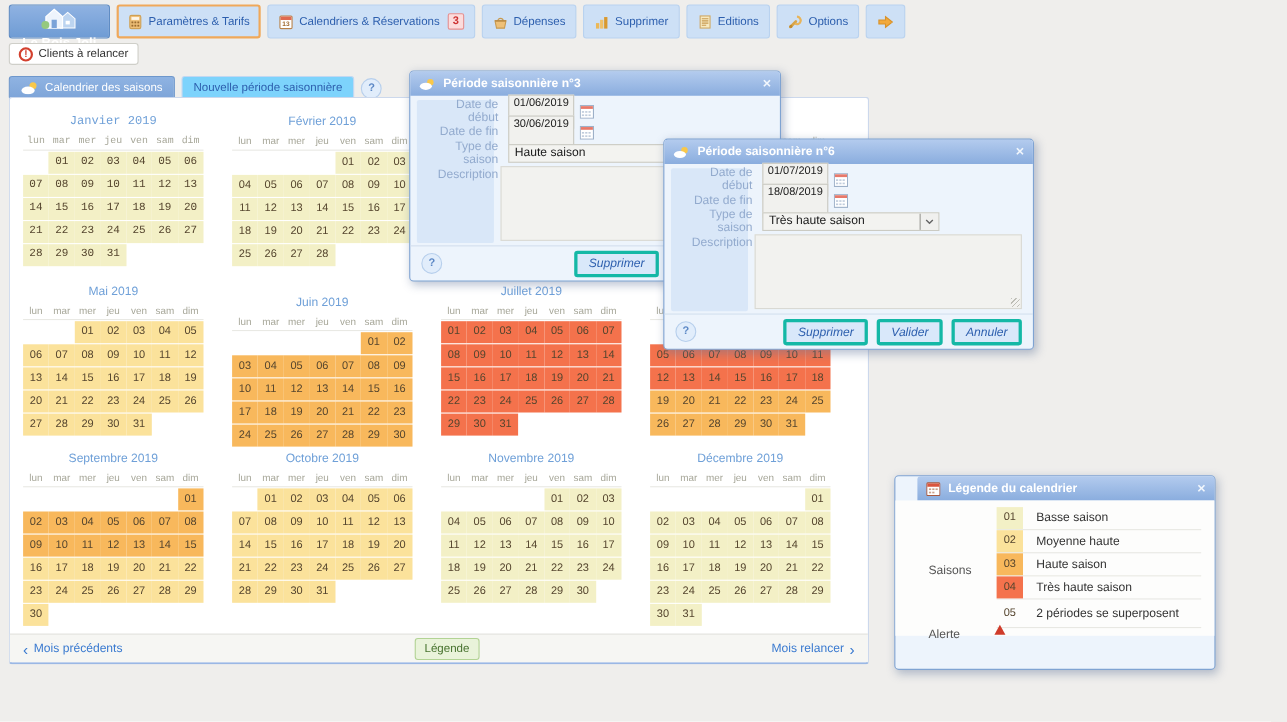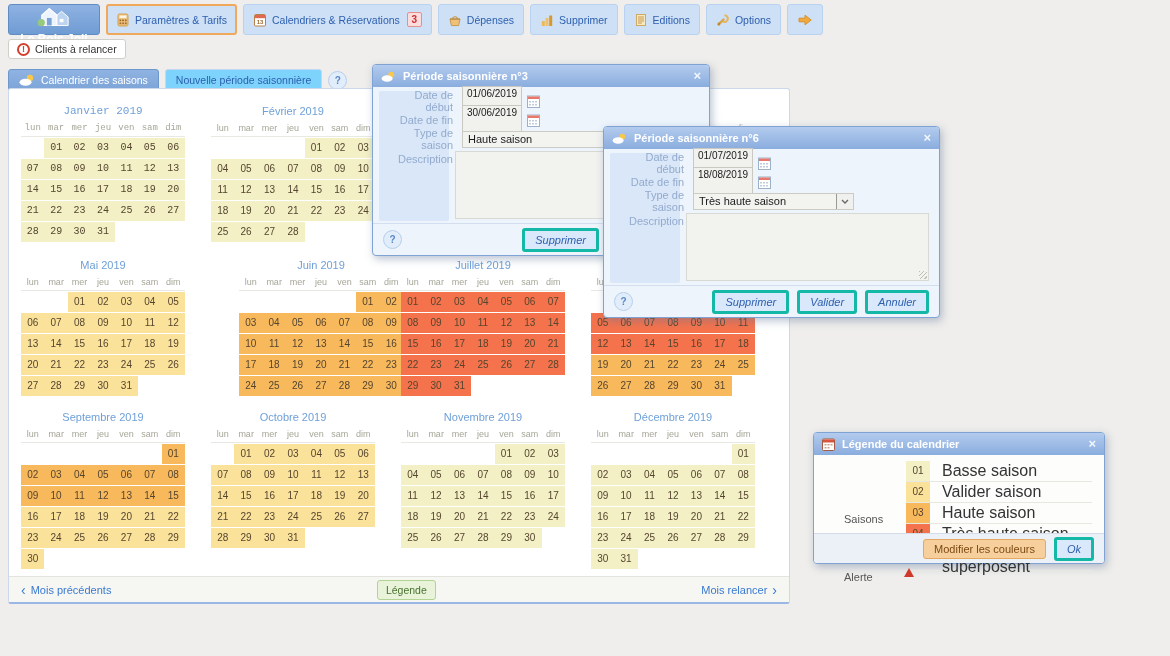--- a/index.html
+++ b/index.html
@@ -116,28 +116,28 @@
     display:flex; align-items:center; gap:8px; padding:0 10px; }
   .dbtn {
     background:#d9e8fa; border:3px solid #14b8a6; border-radius:3px; color:var(--accent);
     font-size:11px; padding:3px 10px; font-family:inherit; cursor:pointer; white-space:nowrap;font-style:italic;
   }
   #dlg3 { left:372px; top:64px;  width:338px; height:192px; z-index:10; }
   #dlg6 { left:603px; top:126px; width:337px; height:192px; z-index:20; }
   #dlg3 .dbtn-del { margin-left:auto; margin-right:100px; }
   #dlg6 .dbtn-del { margin-left:auto; }
   
-  #legend { left:813px; top:432px; width:292px; height:132px; z-index:15; }
+  #legend { left:813px; top:432px; width:292px; height:177px; z-index:15;padding-left:20px; }
   .lg-body { position:absolute; top:22px; bottom:30px; left:0; right:0; background:#fdfdfc; }
   .lg-group { position:absolute; left:30px; font-size:11px; color:#555; }
   .lg-rows { position:absolute; left:92px; right:12px; top:6px; }
   .lg-row { display:flex; align-items:center; border-bottom:1px solid #e8e8e3; height:21px; position:relative; }
   .lg-row.alert { height:26px; }
   .sw { width:24px; height:20px; flex:none; text-align:center; font-size:10px; color:#55452e; line-height:20px; position:relative; }
-  .lg-lab { padding-left:12px; font-size:16px; color:#333; }
+  .lg-lab { padding-left:12px; font-size:11px; color:#333; }
   .tri { position:absolute; left:-2px; bottom:-9px; width:0; height:0;
     border-left:5px solid transparent; border-right:5px solid transparent; border-bottom:9px solid var(--alert); }
   .lg-f { position:absolute; left:0; right:0; bottom:0; height:30px; background:#ecf1f8; border-top:1px solid #d4dce8;
     border-radius:0 0 3px 3px; display:flex; align-items:center; justify-content:flex-end; gap:8px; padding:0 10px; }
   .btn-colors { background:#f6cf9d; border:1px solid #e3a861; color:#7c4a12; font-size:11px; padding:3px 10px; border-radius:3px; font-family:inherit; cursor:pointer; }
   .btn-ok { min-width:34px; }
 </style>
 </head>
 <body>
 
@@ -538,21 +538,21 @@
         <div class="week">
           <span class="cell s-mid">27</span>
           <span class="cell s-mid">28</span>
           <span class="cell s-mid">29</span>
           <span class="cell s-mid">30</span>
           <span class="cell s-mid">31</span>
           <span class="cell empty"></span>
           <span class="cell empty"></span>
         </div>
       </div>
-      <div class="month" style="left: 202px; top: 170px; margin-left: 28px;">
+      <div class="month" style="left: 202px; top: 180px;">
         <div class="m-title">Juin 2019</div>
         <div class="dow">
           <span>lun</span>
           <span>mar</span>
           <span>mer</span>
           <span>jeu</span>
           <span>ven</span>
           <span>sam</span>
           <span>dim</span>
         </div>
@@ -1137,33 +1137,29 @@
   <div class="lg-body">
     <div class="lg-group" style="top:58px;">Saisons</div>
     <div class="lg-group" style="top:116px;">Alerte</div>
     <div class="lg-rows" id="legend-rows">
         <div class="lg-row">
           <span class="sw s-low">01</span>
           <span class="lg-lab">Basse saison</span>
         </div>
         <div class="lg-row">
           <span class="sw s-mid">02</span>
-          <span class="lg-lab">Valider saison</span>
+          <span class="lg-lab">Moyenne haute</span>
         </div>
         <div class="lg-row">
           <span class="sw s-high">03</span>
           <span class="lg-lab">Haute saison</span>
         </div>
         <div class="lg-row">
           <span class="sw s-peak">04</span>
           <span class="lg-lab">Très haute saison</span>
         </div>
         <div class="lg-row alert">
           <span class="sw">05<span class="tri"></span></span>
           <span class="lg-lab">2 périodes se superposent</span>
         </div>
       </div>
   </div>
-  <div class="lg-f">
-    <button class="btn-colors">Modifier les couleurs</button>
-    <button class="dbtn btn-ok">Ok</button>
-  </div>
 </div>
 
 </body></html>

